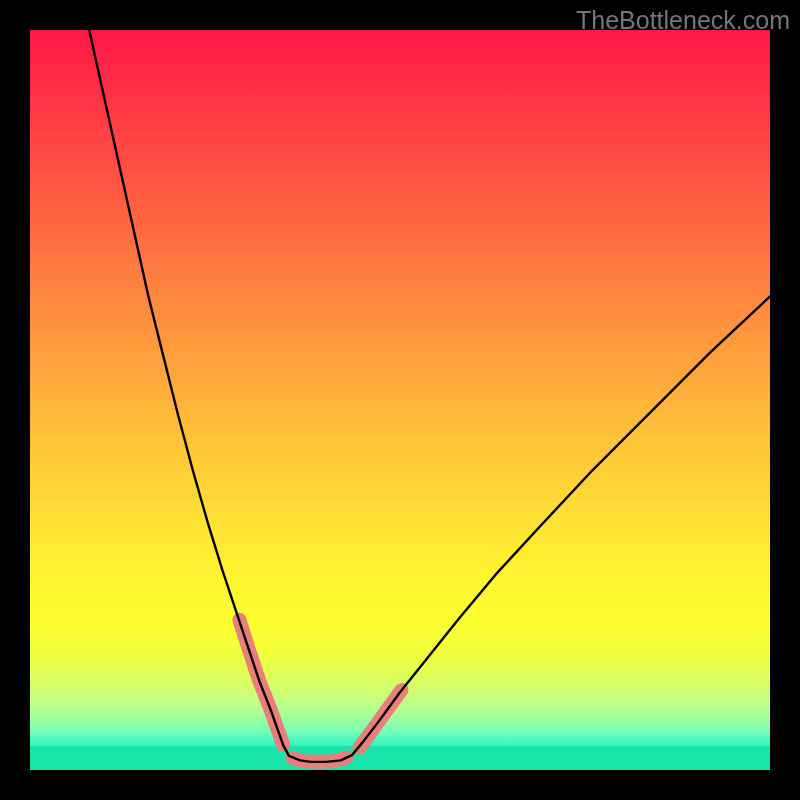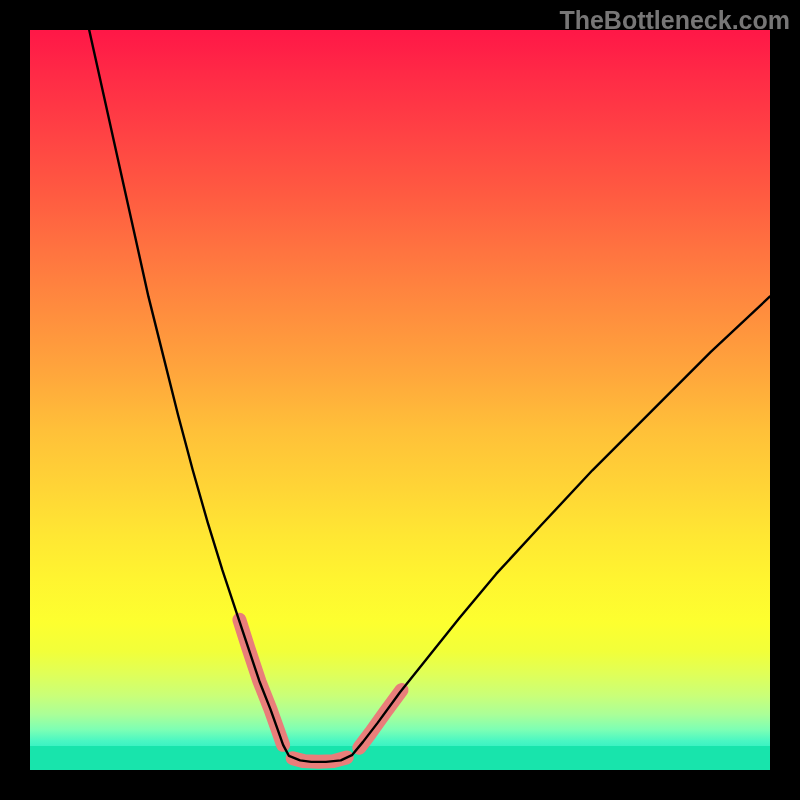--- a/index.html
+++ b/index.html
@@ -63,21 +63,21 @@
     width: 100%;
     height: 100%;
   }
   .watermark {
     position: absolute;
     top: 6px;
     right: 10px;
     color: #777676;
     font-size: 25px;
     letter-spacing: 0px;
-    font-weight: 700;
+    font-weight: 400;
     text-align: right;
   }
 </style>
 </head>
 <body>
 
 <div class="frame">
   <div class="watermark">TheBottleneck.com</div>
 
   <div class="plot-area">

